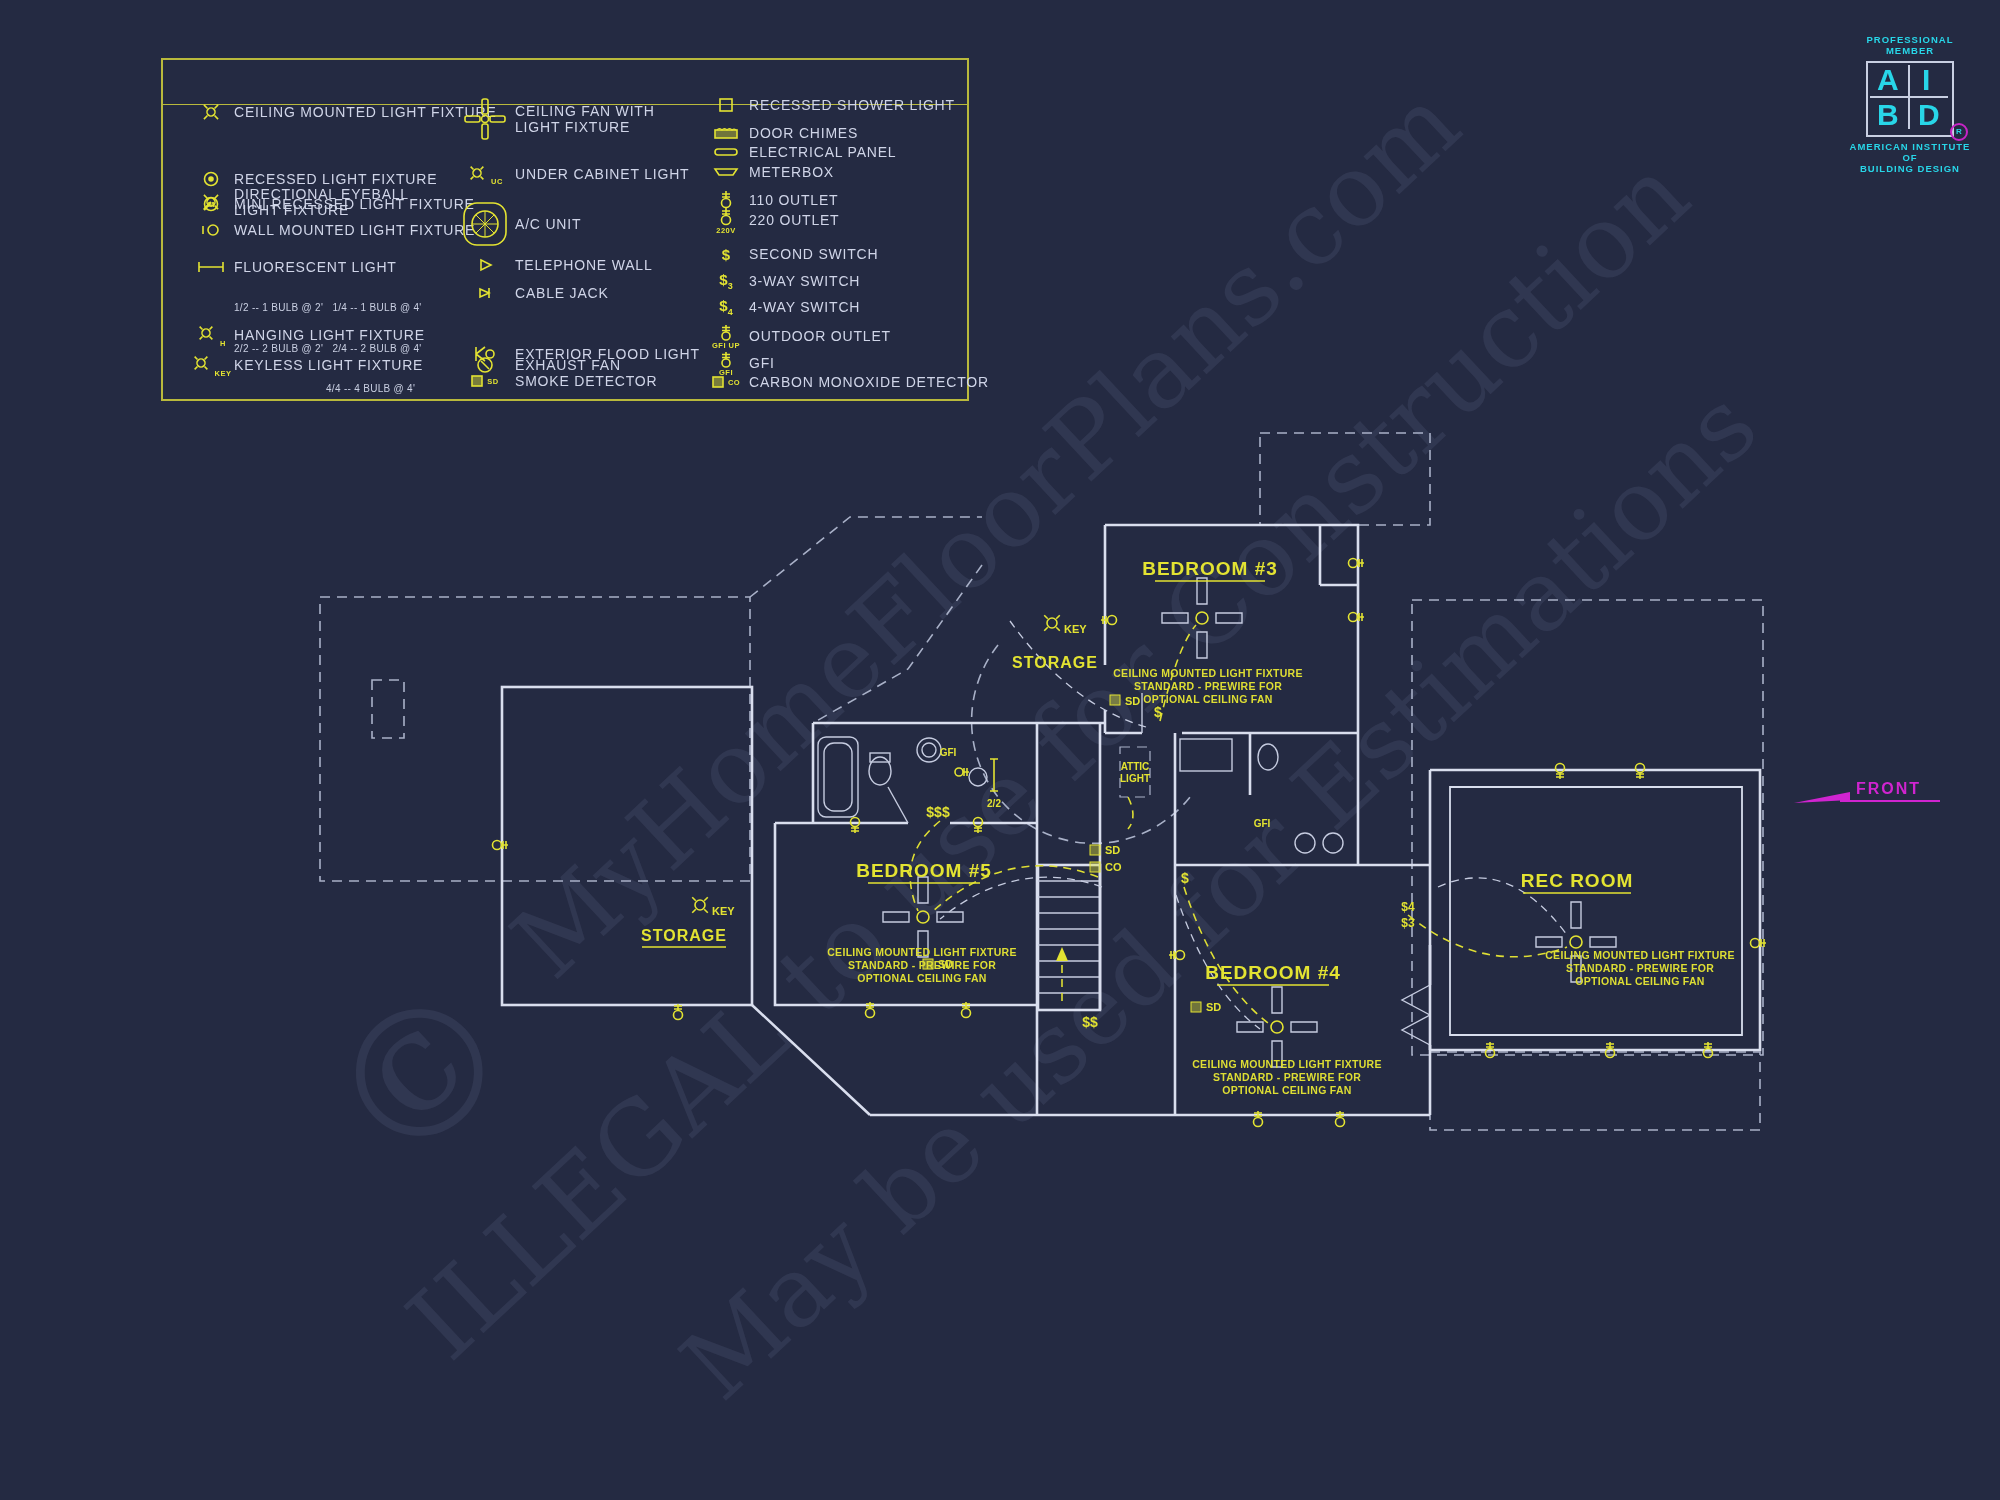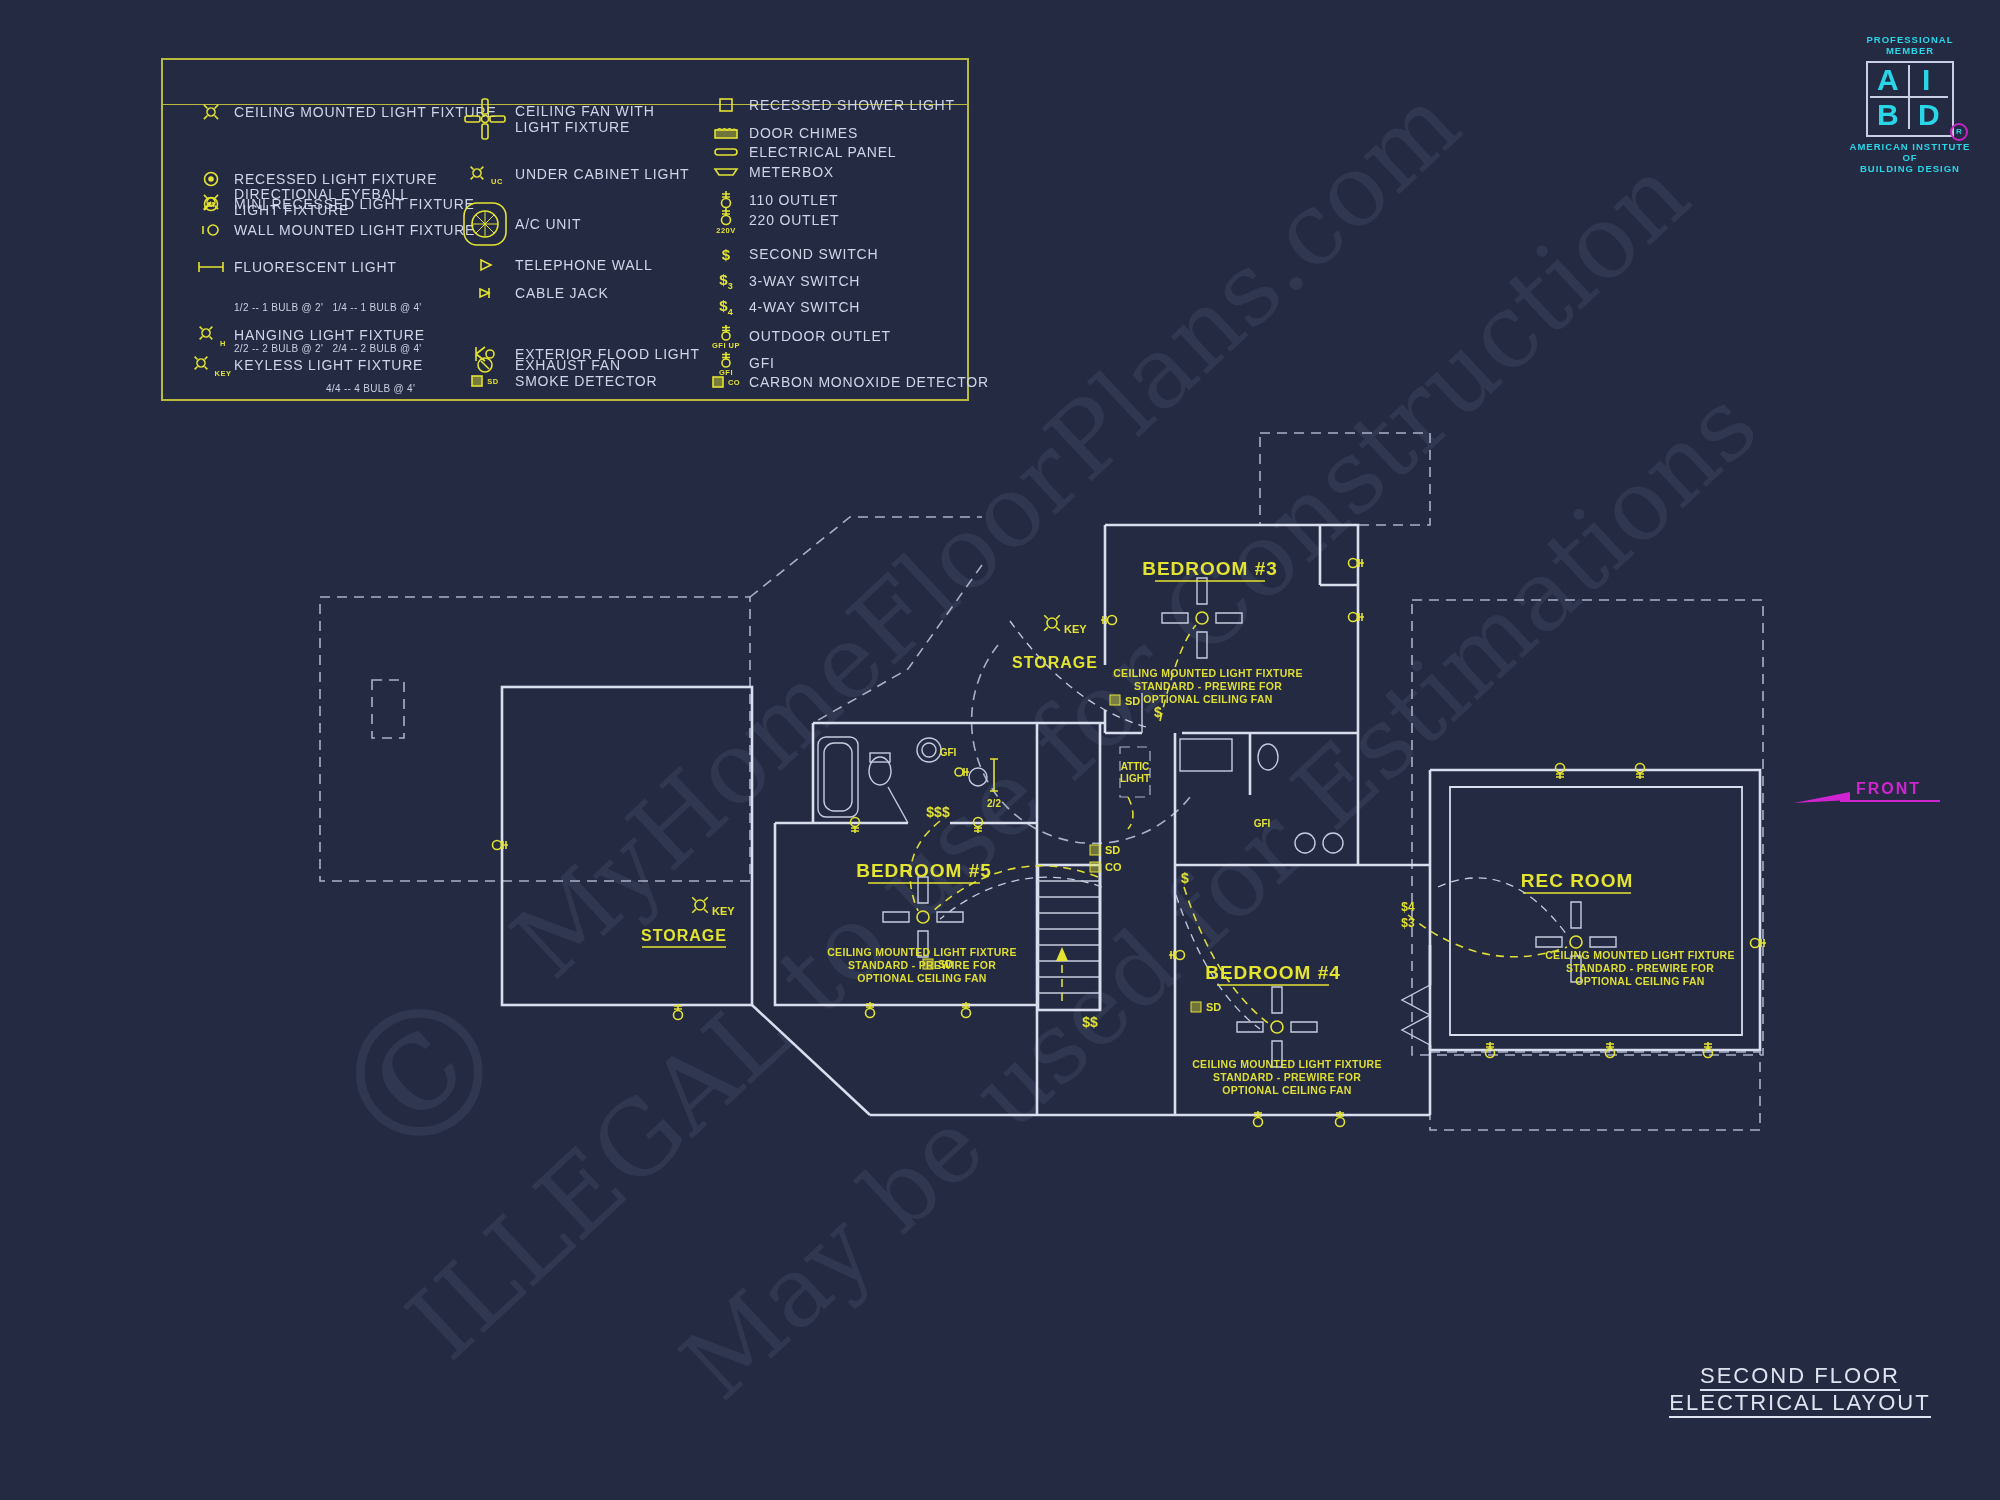--- a/index.html
+++ b/index.html
@@ -601,18 +601,14 @@
       <text class="note" x="1330" y="560">OPTIONAL CEILING FAN</text>
     </g>
   </svg>
 
   <svg id="front" width="210" height="45">
     <polygon points="4,31 60,20 60,28" fill="#d024d0"></polygon>
     <line x1="50" y1="29" x2="150" y2="29" stroke="#d024d0" stroke-width="2"></line>
     <text x="66" y="22" fill="#d024d0" font-size="16" font-weight="bold" letter-spacing="2" font-family="Liberation Sans, sans-serif">FRONT</text>
   </svg>
 
-  <div id="titleblock">
-    <span>SECOND FLOOR</span><br>
-    <span>ELECTRICAL LAYOUT</span>
-  </div>
 
 </div>
 
 </body></html>

